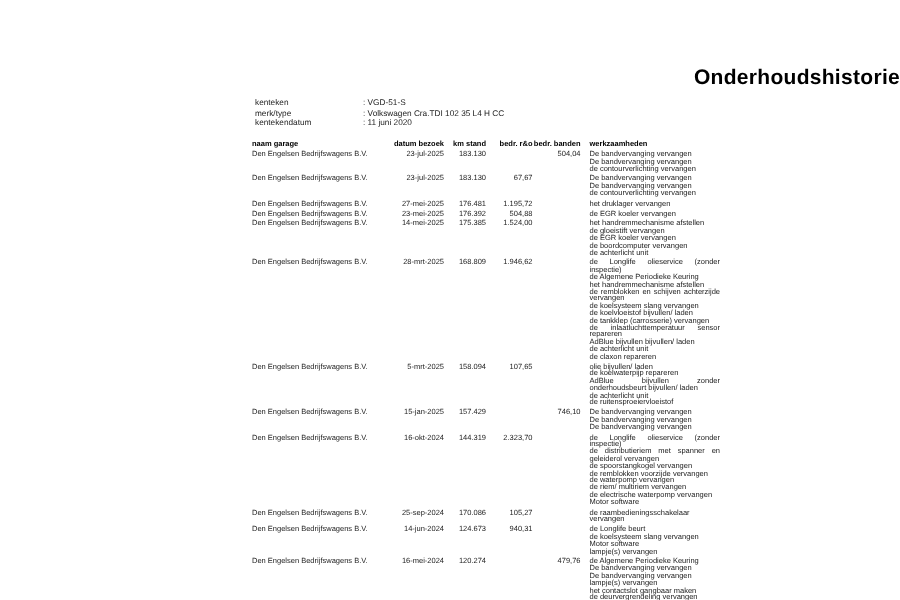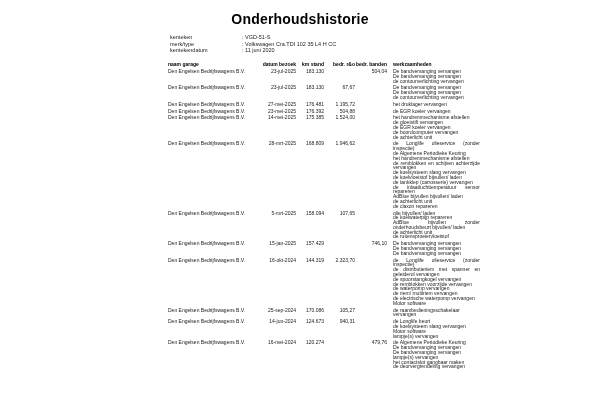--- a/index.html
+++ b/index.html
@@ -6,26 +6,27 @@
   body {
     width: 600px; height: 400px;
     font-family: "Liberation Sans", sans-serif;
     color: #1a1a1a;
     position: relative;
     overflow: hidden;
   }
   .page { position: relative; width: 600px; height: 400px; background: #fff; }
 
   .title {
-    text-align: center;
+    text-align: right;
     font-size: 14px;
     font-weight: bold;
     padding-top: 11px;
     letter-spacing: 0.2px;
     color: #000;
+    margin-top: 32px;
   }
 
   .info {
     position: absolute;
     left: 170px; top: 34px;
     font-size: 5.5px;
     line-height: 6.6px;
     color: #222;
   }
   .info-row { white-space: nowrap; }

